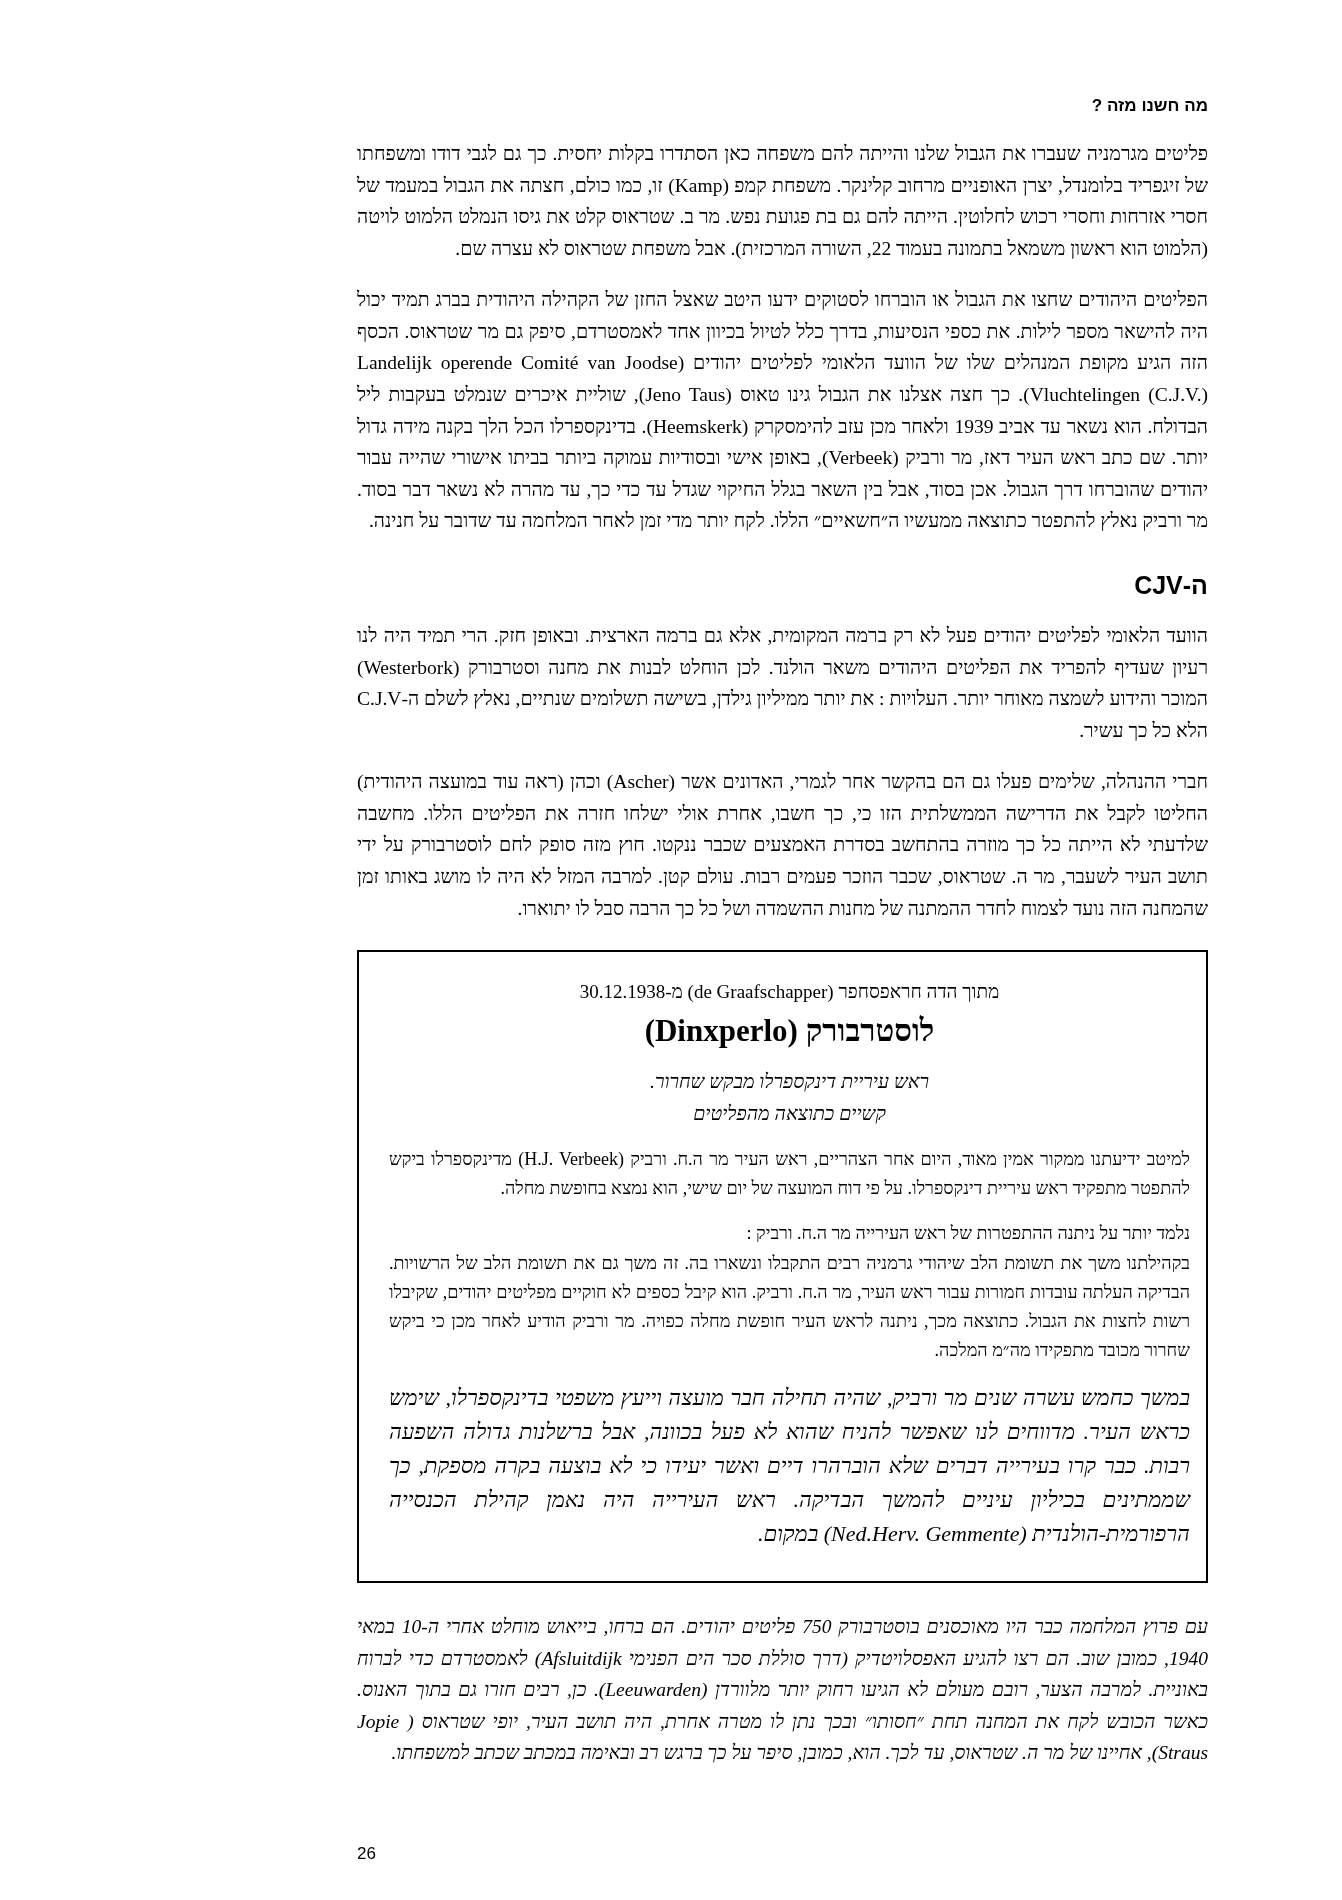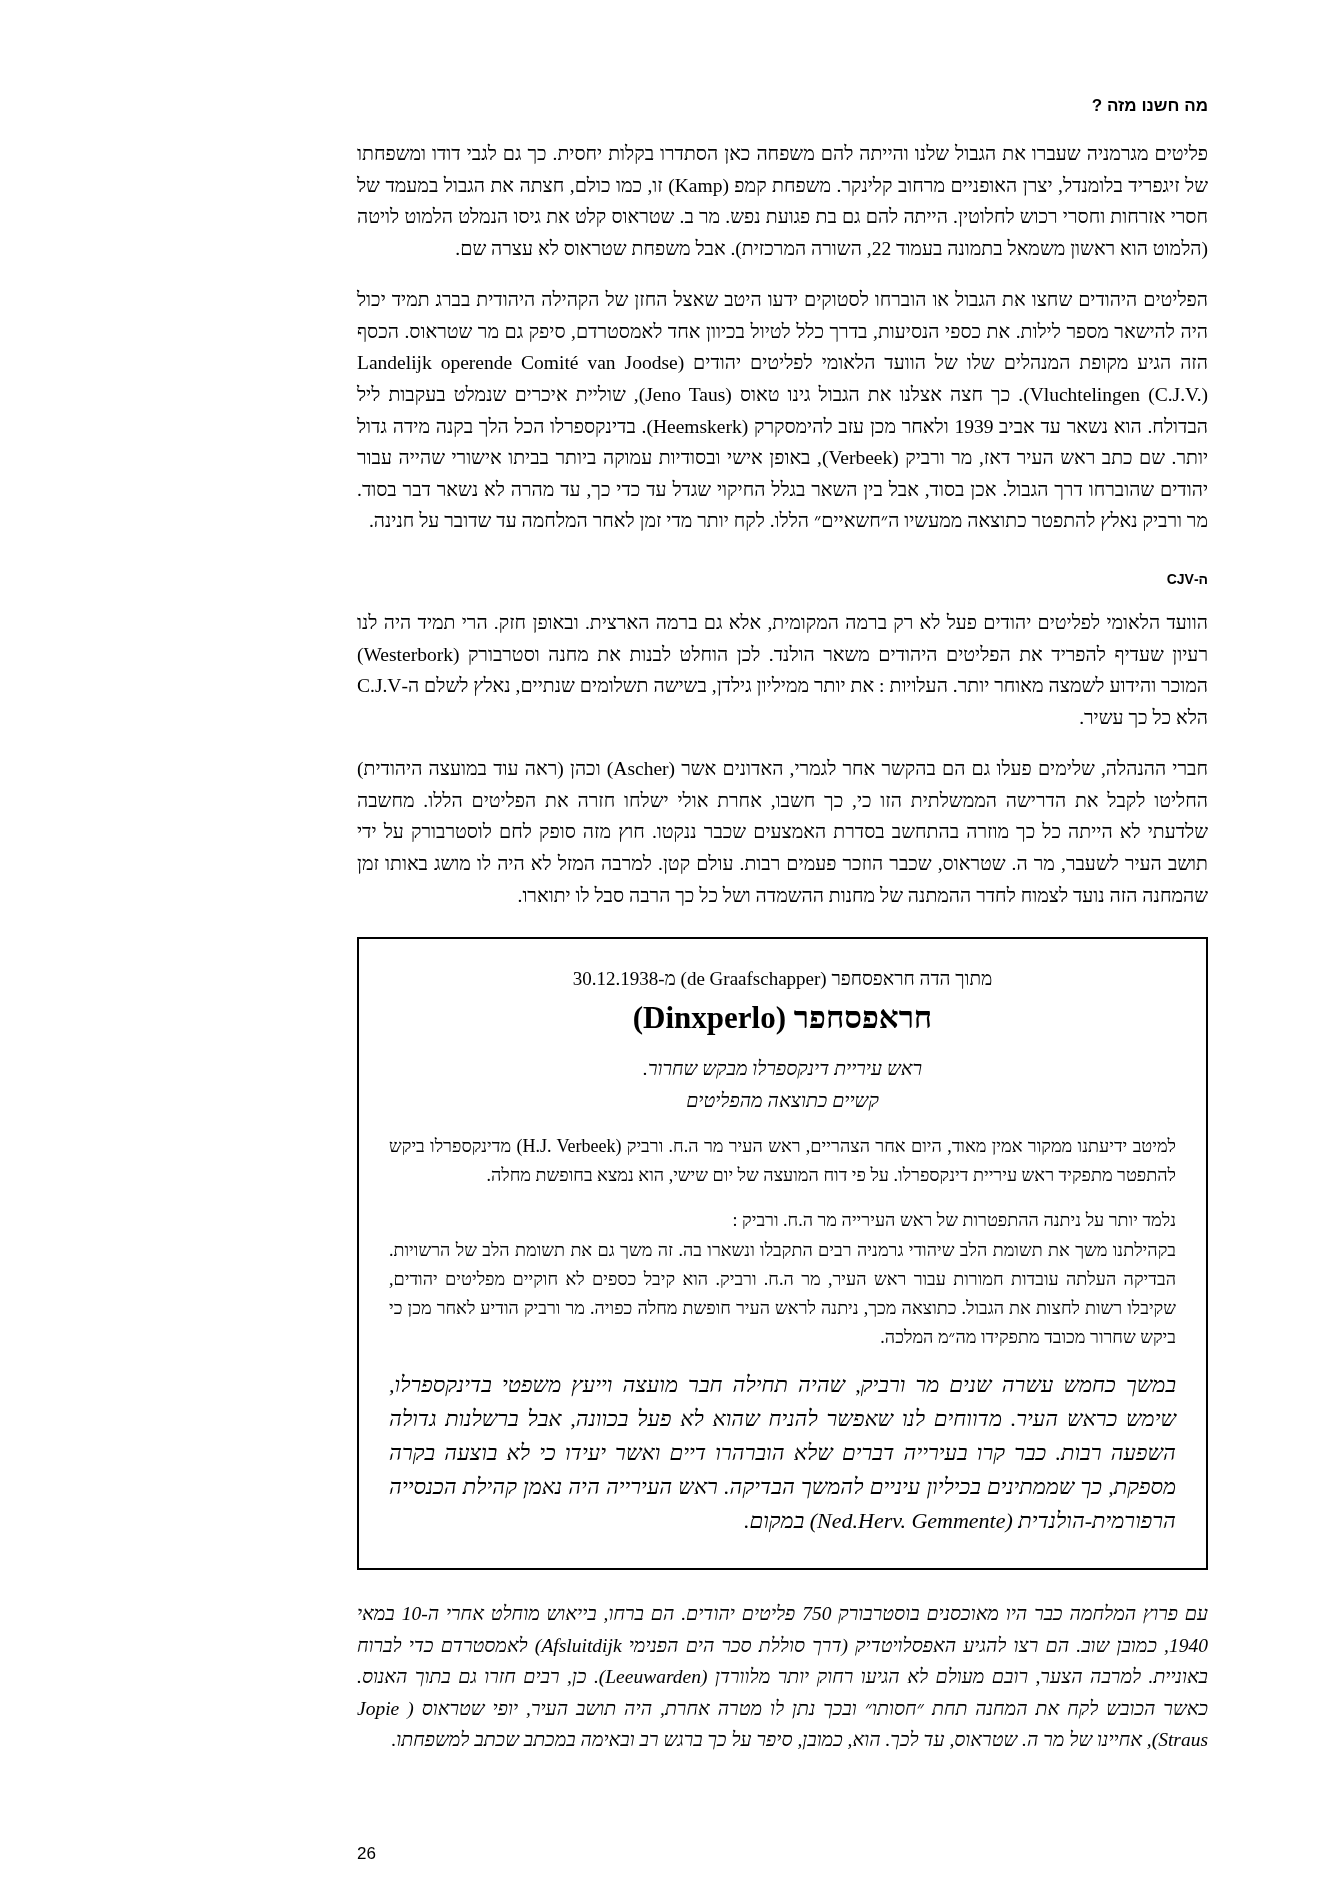--- a/index.html
+++ b/index.html
@@ -28,36 +28,36 @@
     font-family: "Liberation Sans", "DejaVu Sans", sans-serif;
     font-size: 17px;
     font-weight: bold;
     margin: 0 0 22px 0;
     text-align: right;
     direction: rtl;
   }
   h2.section-heading.second {
     margin-top: 34px;
     margin-bottom: 20px;
-    font-size: 14px;
+    font-size: 25px;
   }
   p.para {
     font-size: 19.5px;
     line-height: 1.62;
     margin: 0 0 20px 0;
     text-align: justify;
     text-justify: inter-word;
     direction: rtl;
   }
   p.para:last-child { margin-bottom: 0; }
 
   .quote-box {
     border: 2px solid #000;
     margin: 26px 0 28px 0;
-    padding: 26px 30px 30px 30px;
+    padding: 26px 16px 30px 30px;
     direction: rtl;
   }
   .quote-source {
     font-size: 19px;
     line-height: 1.5;
     margin: 0 0 6px 0;
     text-align: center;
     direction: rtl;
   }
   .quote-title {
@@ -113,21 +113,21 @@
     <h2 class="section-heading">מה חשנו מזה ?</h2>
     <p class="para">פליטים מגרמניה שעברו את הגבול שלנו והייתה להם משפחה כאן הסתדרו בקלות יחסית. כך גם לגבי דודו ומשפחתו של זיגפריד בלומנדל, יצרן האופניים מרחוב קלינקר. משפחת קמפ (Kamp) זו, כמו כולם, חצתה את הגבול במעמד של חסרי אזרחות וחסרי רכוש לחלוטין. הייתה להם גם בת פגועת נפש. מר ב. שטראוס קלט את גיסו הנמלט הלמוט לויטה (הלמוט הוא ראשון משמאל בתמונה בעמוד 22, השורה המרכזית). אבל משפחת שטראוס לא עצרה שם.</p>
     <p class="para">הפליטים היהודים שחצו את הגבול או הוברחו לסטוקים ידעו היטב שאצל החזן של הקהילה היהודית בברג תמיד יכול היה להישאר מספר לילות. את כספי הנסיעות, בדרך כלל לטיול בכיוון אחד לאמסטרדם, סיפק גם מר שטראוס. הכסף הזה הגיע מקופת המנהלים שלו של הוועד הלאומי לפליטים יהודים (Landelijk operende Comité van Joodse Vluchtelingen (C.J.V.)). כך חצה אצלנו את הגבול גינו טאוס (Jeno Taus), שוליית איכרים שנמלט בעקבות ליל הבדולח. הוא נשאר עד אביב 1939 ולאחר מכן עזב להימסקרק (Heemskerk). בדינקספרלו הכל הלך בקנה מידה גדול יותר. שם כתב ראש העיר דאז, מר ורביק (Verbeek), באופן אישי ובסודיות עמוקה ביותר בביתו אישורי שהייה עבור יהודים שהוברחו דרך הגבול. אכן בסוד, אבל בין השאר בגלל החיקוי שגדל עד כדי כך, עד מהרה לא נשאר דבר בסוד. מר ורביק נאלץ להתפטר כתוצאה ממעשיו ה״חשאיים״ הללו. לקח יותר מדי זמן לאחר המלחמה עד שדובר על חנינה.</p>
 
     <h2 class="section-heading second">ה-CJV</h2>
     <p class="para">הוועד הלאומי לפליטים יהודים פעל לא רק ברמה המקומית, אלא גם ברמה הארצית. ובאופן חזק. הרי תמיד היה לנו רעיון שעדיף להפריד את הפליטים היהודים משאר הולנד. לכן הוחלט לבנות את מחנה וסטרבורק (Westerbork) המוכר והידוע לשמצה מאוחר יותר. העלויות : את יותר ממיליון גילדן, בשישה תשלומים שנתיים, נאלץ לשלם ה-C.J.V הלא כל כך עשיר.</p>
     <p class="para">חברי ההנהלה, שלימים פעלו גם הם בהקשר אחר לגמרי, האדונים אשר (Ascher) וכהן (ראה עוד במועצה היהודית) החליטו לקבל את הדרישה הממשלתית הזו כי, כך חשבו, אחרת אולי ישלחו חזרה את הפליטים הללו. מחשבה שלדעתי לא הייתה כל כך מוזרה בהתחשב בסדרת האמצעים שכבר ננקטו. חוץ מזה סופק לחם לוסטרבורק על ידי תושב העיר לשעבר, מר ה. שטראוס, שכבר הוזכר פעמים רבות. עולם קטן. למרבה המזל לא היה לו מושג באותו זמן שהמחנה הזה נועד לצמוח לחדר ההמתנה של מחנות ההשמדה ושל כל כך הרבה סבל לו יתוארו.</p>
 
     <div class="quote-box">
       <p class="quote-source">מתוך הדה חראפסחפר (de Graafschapper) מ-30.12.1938</p>
-      <p class="quote-title">חראפסחפר (Dinxperlo)</p>
+      <p class="quote-title">לוסטרבורק (Dinxperlo)</p>
       <p class="quote-lead">ראש עיריית דינקספרלו מבקש שחרור.</p>
       <p class="quote-lead second">קשיים כתוצאה מהפליטים</p>
       <p class="quote-para">למיטב ידיעתנו ממקור אמין מאוד, היום אחר הצהריים, ראש העיר מר ה.ח. ורביק (H.J. Verbeek) מדינקספרלו ביקש להתפטר מתפקיד ראש עיריית דינקספרלו. על פי דוח  המועצה של יום שישי, הוא נמצא בחופשת מחלה.</p>
       <p class="quote-para tight">נלמד יותר על ניתנה ההתפטרות של ראש העירייה מר ה.ח. ורביק :</p>
       <p class="quote-para">בקהילתנו משך את תשומת הלב שיהודי גרמניה רבים התקבלו ונשארו בה. זה משך גם את תשומת הלב של הרשויות. הבדיקה העלתה עובדות חמורות עבור ראש העיר, מר ה.ח. ורביק. הוא קיבל כספים לא חוקיים מפליטים יהודים, שקיבלו רשות לחצות את הגבול. כתוצאה מכך, ניתנה לראש העיר חופשת מחלה כפויה. מר ורביק הודיע  לאחר מכן כי ביקש שחרור מכובד מתפקידו מה״מ המלכה.</p>
       <p class="quote-italic">במשך כחמש עשרה שנים מר ורביק, שהיה תחילה חבר מועצה וייעץ משפטי בדינקספרלו, שימש כראש העיר. מדווחים לנו שאפשר להניח שהוא לא פעל בכוונה, אבל ברשלנות גדולה השפעה רבות. כבר קרו בעירייה דברים שלא הוברהרו דיים ואשר יעידו כי לא בוצעה בקרה מספקת, כך שממתינים בכיליון עיניים להמשך הבדיקה. ראש העירייה היה נאמן קהילת הכנסייה הרפורמית-הולנדית (Ned.Herv. Gemmente) במקום.</p>
     </div>
 
     <div class="after-box">
       <p class="para">עם פרוץ המלחמה כבר היו מאוכסנים בוסטרבורק 750 פליטים יהודים. הם ברחו, בייאוש מוחלט אחרי ה-10 במאי 1940, כמובן שוב. הם רצו להגיע האפסלויטדיק (דרך סוללת  סכר הים הפנימי Afsluitdijk) לאמסטרדם כדי לברוח באוניית. למרבה הצער, רובם מעולם לא הגיעו רחוק יותר מלוורדן (Leeuwarden). כן, רבים חזרו גם בתוך האנוס. כאשר הכובש לקח את המחנה תחת ״חסותו״ ובכך נתן לו מטרה אחרת, היה תושב העיר, יופי שטראוס ( Jopie Straus), אחיינו של מר ה. שטראוס, עד לכך. הוא, כמובן, סיפר על כך ברגש רב ובאימה במכתב שכתב למשפחתו.</p>

